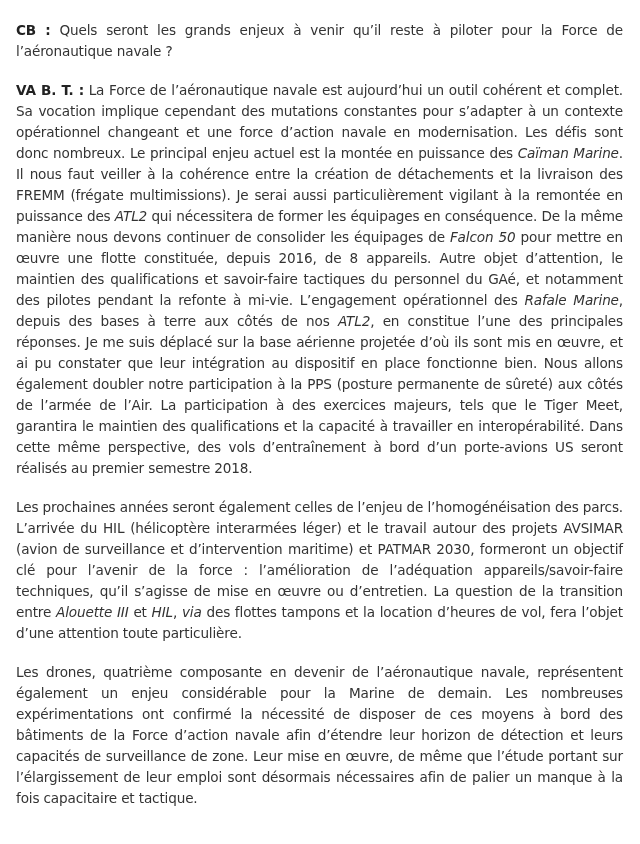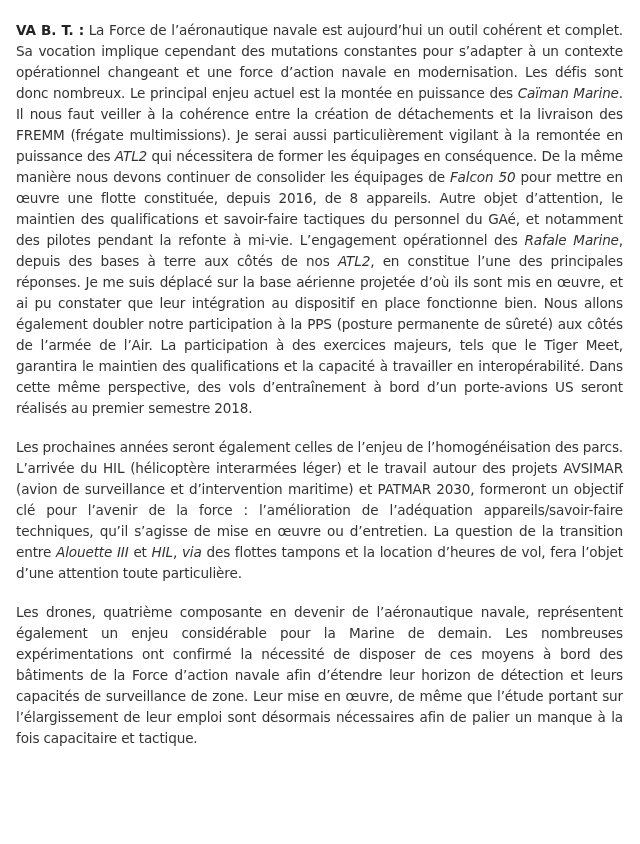--- a/index.html
+++ b/index.html
@@ -11,20 +11,23 @@
     text-align: justify; letter-spacing: -0.15px;
   }
   .article p { margin: 0 0 18px 0; }
   .speaker { font-weight: bold; color: #222222; }
   .article em { font-style: italic; }
 </style>
 </head>
 <body>
 
 <div class="article">
+  <p>
+    <span class="speaker">CB :</span><span> Quels seront les grands enjeux à venir qu’il reste à piloter pour la Force de l’aéronautique navale ?</span>
+  </p>
 
   <p>
     <span class="speaker">VA B. T. :</span><span> La Force de l’aéronautique navale est aujourd’hui un outil cohérent et complet. Sa vocation implique cependant des mutations constantes pour s’adapter à un contexte opérationnel changeant et une force d’action navale en modernisation. Les défis sont donc nombreux. Le principal enjeu actuel est la montée en puissance des </span><em>Caïman Marine</em><span>. Il nous faut veiller à la cohérence entre la création de détachements et la livraison des FREMM (frégate multimissions). Je serai aussi particulièrement vigilant à la remontée en puissance des </span><em>ATL2</em><span> qui nécessitera de former les équipages en conséquence. De la même manière nous devons continuer de consolider les équipages de </span><em>Falcon 50</em><span> pour mettre en œuvre une flotte constituée, depuis 2016, de 8 appareils. Autre objet d’attention, le maintien des qualifications et savoir-faire tactiques du personnel du GAé, et notamment des pilotes pendant la refonte à mi-vie. L’engagement opérationnel des </span><em>Rafale Marine</em><span>, depuis des bases à terre aux côtés de nos </span><em>ATL2</em><span>, en constitue l’une des principales réponses. Je me suis déplacé sur la base aérienne projetée d’où ils sont mis en œuvre, et ai pu constater que leur intégration au dispositif en place fonctionne bien. Nous allons également doubler notre participation à la PPS (posture permanente de sûreté) aux côtés de l’armée de l’Air. La participation à des exercices majeurs, tels que le Tiger Meet, garantira le maintien des qualifications et la capacité à travailler en interopérabilité. Dans cette même perspective, des vols d’entraînement à bord d’un porte-avions US seront réalisés au premier semestre 2018.</span>
   </p>
 
   <p>
     <span>Les prochaines années seront également celles de l’enjeu de l’homogénéisation des parcs. L’arrivée du HIL (hélicoptère interarmées léger) et le travail autour des projets AVSIMAR (avion de surveillance et d’intervention maritime) et PATMAR 2030, formeront un objectif clé pour l’avenir de la force : l’amélioration de l’adéquation appareils/savoir-faire techniques, qu’il s’agisse de mise en œuvre ou d’entretien. La question de la transition entre </span><em>Alouette III</em><span> et </span><em>HIL</em><span>, </span><em>via</em><span> des flottes tampons et la location d’heures de vol, fera l’objet d’une attention toute particulière.</span>
   </p>
 
   <p>

